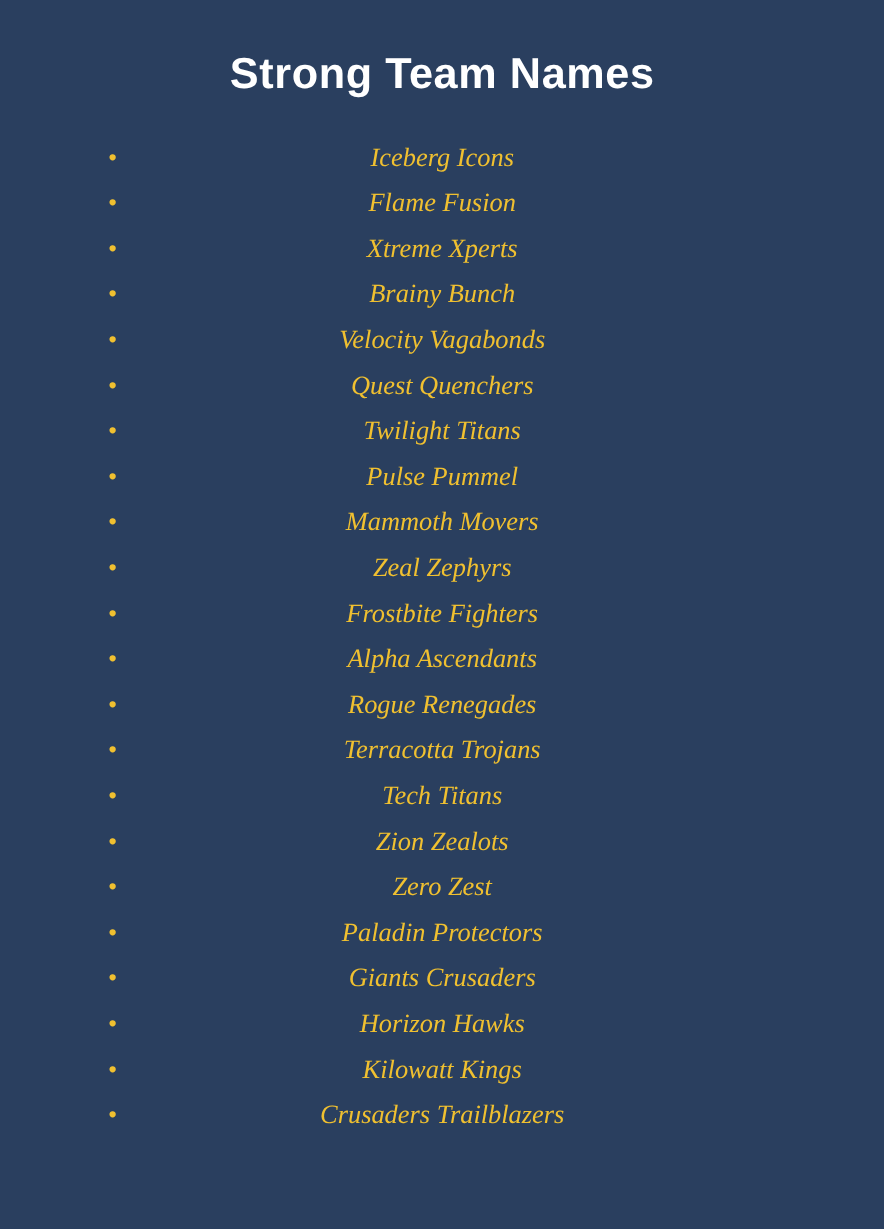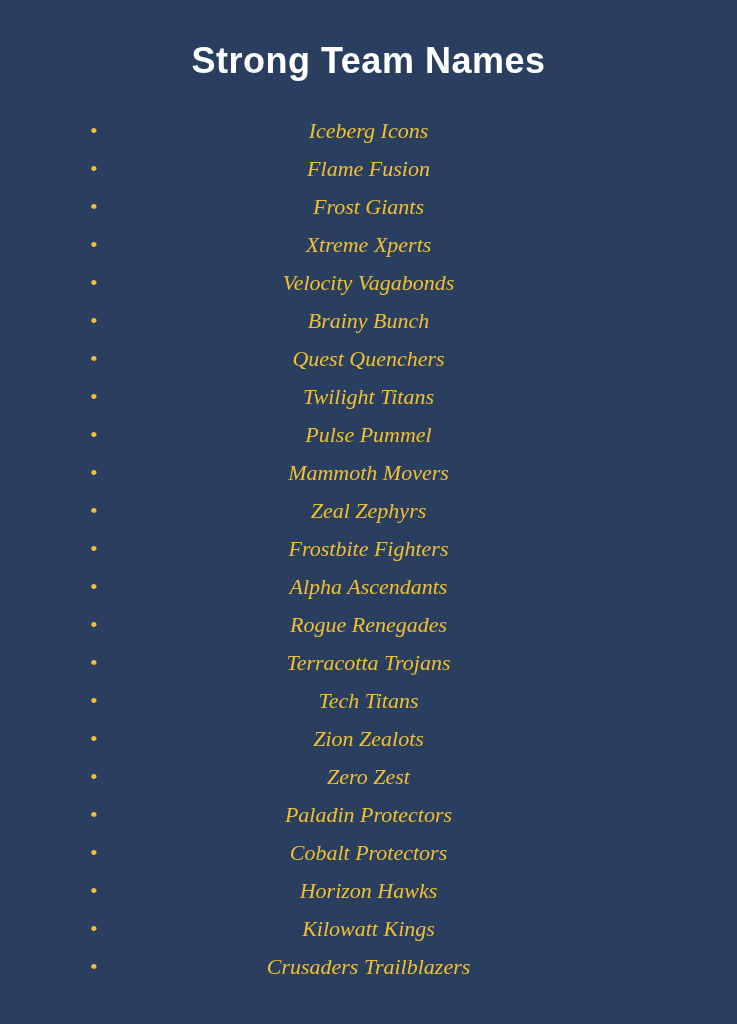--- a/index.html
+++ b/index.html
@@ -64,30 +64,27 @@
 <h1>Strong Team Names</h1>
 
 <ul id="team-list">
     <li>
       <span>Iceberg Icons</span>
     </li>
     <li>
       <span>Flame Fusion</span>
     </li>
     <li>
-      <span>Frost Giants</span>
-    </li>
-    <li>
       <span>Xtreme Xperts</span>
     </li>
     <li>
-      <span>Velocity Vagabonds</span>
+      <span>Brainy Bunch</span>
     </li>
     <li>
-      <span>Brainy Bunch</span>
+      <span>Velocity Vagabonds</span>
     </li>
     <li>
       <span>Quest Quenchers</span>
     </li>
     <li>
       <span>Twilight Titans</span>
     </li>
     <li>
       <span>Pulse Pummel</span>
     </li>
@@ -115,21 +112,21 @@
     <li>
       <span>Zion Zealots</span>
     </li>
     <li>
       <span>Zero Zest</span>
     </li>
     <li>
       <span>Paladin Protectors</span>
     </li>
     <li>
-      <span>Cobalt Protectors</span>
+      <span>Giants Crusaders</span>
     </li>
     <li>
       <span>Horizon Hawks</span>
     </li>
     <li>
       <span>Kilowatt Kings</span>
     </li>
     <li>
       <span>Crusaders Trailblazers</span>
     </li>

